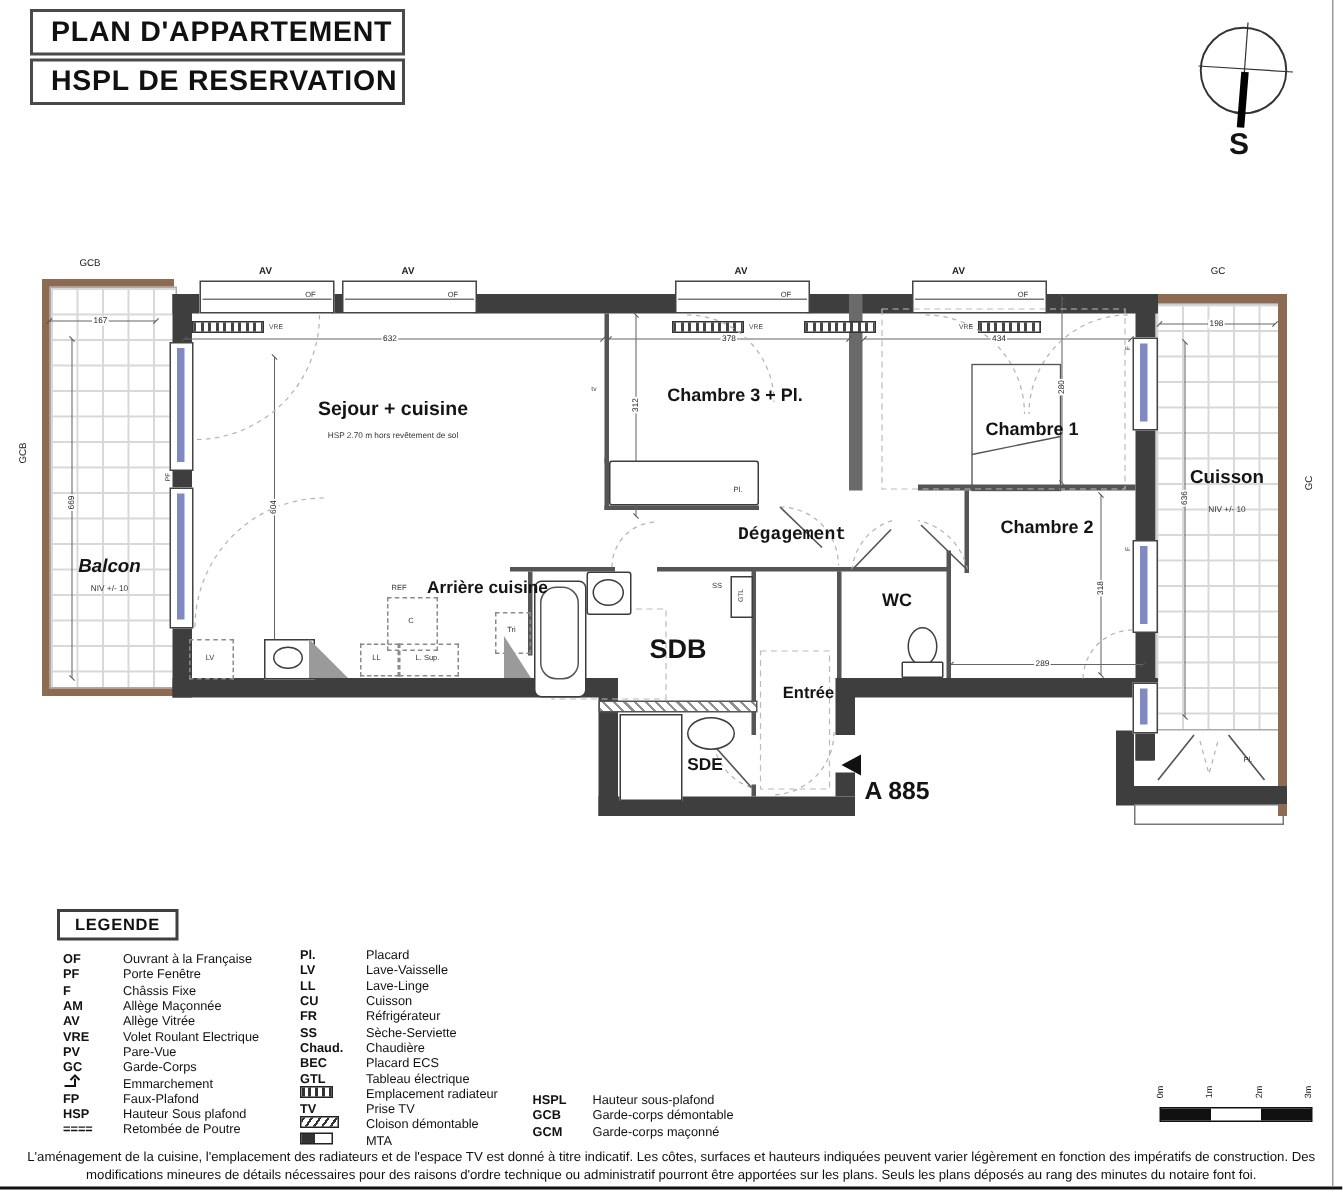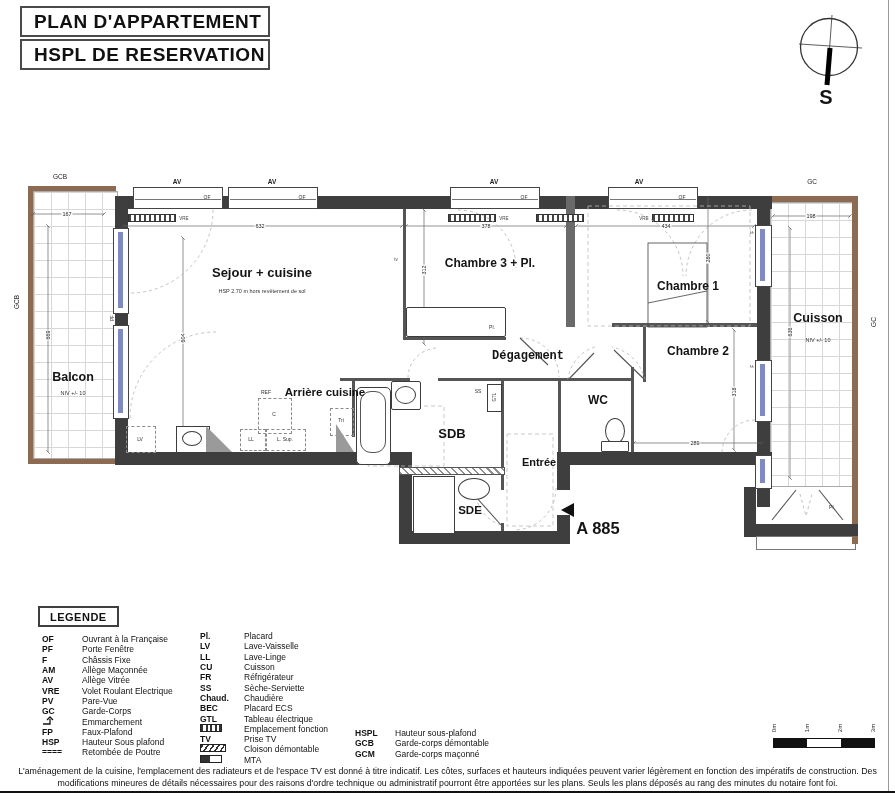--- a/index.html
+++ b/index.html
@@ -259,31 +259,31 @@
   </g>
   <g stroke="#555" stroke-width="0.9" fill="none">
     <rect x="648" y="243" width="59" height="84"></rect>
     <line x1="648" y1="303" x2="707" y2="291"></line>
     <line x1="416" y1="479" x2="450" y2="518"></line>
     <line x1="416" y1="479" x2="440" y2="528"></line>
     <line x1="416" y1="479" x2="450" y2="498"></line>
   </g>
 </svg>
 
-<div class="cl" style="left:73px;top:377px;font-size:12.5px;">Balcon</div>
+<div class="cl" style="left:73px;top:377px;font-size:12.5px;font-style:italic;">Balcon</div>
 <div class="sub" style="left:73px;top:393px;">NIV +/- 10</div>
 <div class="cl" style="left:262px;top:272px;font-size:13px;">Sejour + cuisine</div>
 <div class="sub" style="left:262px;top:291px;">HSP 2.70 m hors revêtement de sol</div>
 <div class="cl" style="left:490px;top:263px;">Chambre 3 + Pl.</div>
 <div class="cl" style="left:688px;top:286px;">Chambre 1</div>
 <div class="cl" style="left:698px;top:351px;">Chambre 2</div>
 <div class="cl" style="left:528px;top:356px;font-family:Liberation Mono, monospace;">Dégagement</div>
 <div class="cl" style="left:325px;top:392px;font-size:11.5px;">Arrière cuisine</div>
 <div class="cl" style="left:598px;top:400px;">WC</div>
-<div class="cl" style="left:452px;top:433px;font-size:13px;">SDB</div>
+<div class="cl" style="left:452px;top:433px;font-size:18px;">SDB</div>
 <div class="cl" style="left:539px;top:462px;font-size:11px;">Entrée</div>
 <div class="cl" style="left:470px;top:510px;font-size:11.5px;">SDE</div>
 <div class="cl" style="left:818px;top:318px;font-size:12.5px;">Cuisson</div>
 <div class="sub" style="left:818px;top:340px;">NIV +/- 10</div>
 
 <div class="tri-a802" style="left:561px;top:503px;"></div>
 <div class="cl" style="left:598px;top:528px;font-size:16.5px;">A 885</div>
 
 <div class="dn" style="left:67px;top:214px;">167</div>
 <div class="dn dnv" style="left:48px;top:335px;">669</div>
@@ -386,21 +386,21 @@
   <div class="lrow">
       <span class="lkey lkey2">BEC</span>
       <span class="lval">Placard ECS</span>
     </div>
   <div class="lrow">
       <span class="lkey lkey2">GTL</span>
       <span class="lval">Tableau électrique</span>
     </div>
   <div class="lrow">
       <span class="lkey lkey2"><span class="ic-rad" style="display:inline-block;"></span></span>
-      <span class="lval">Emplacement fonction</span>
+      <span class="lval">Emplacement radiateur</span>
     </div>
   <div class="lrow">
       <span class="lkey lkey2">TV</span>
       <span class="lval">Prise TV</span>
     </div>
   <div class="lrow">
       <span class="lkey lkey2"><span class="ic-clo" style="display:inline-block;"></span></span>
       <span class="lval">Cloison démontable</span>
     </div>
   <div class="lrow">

